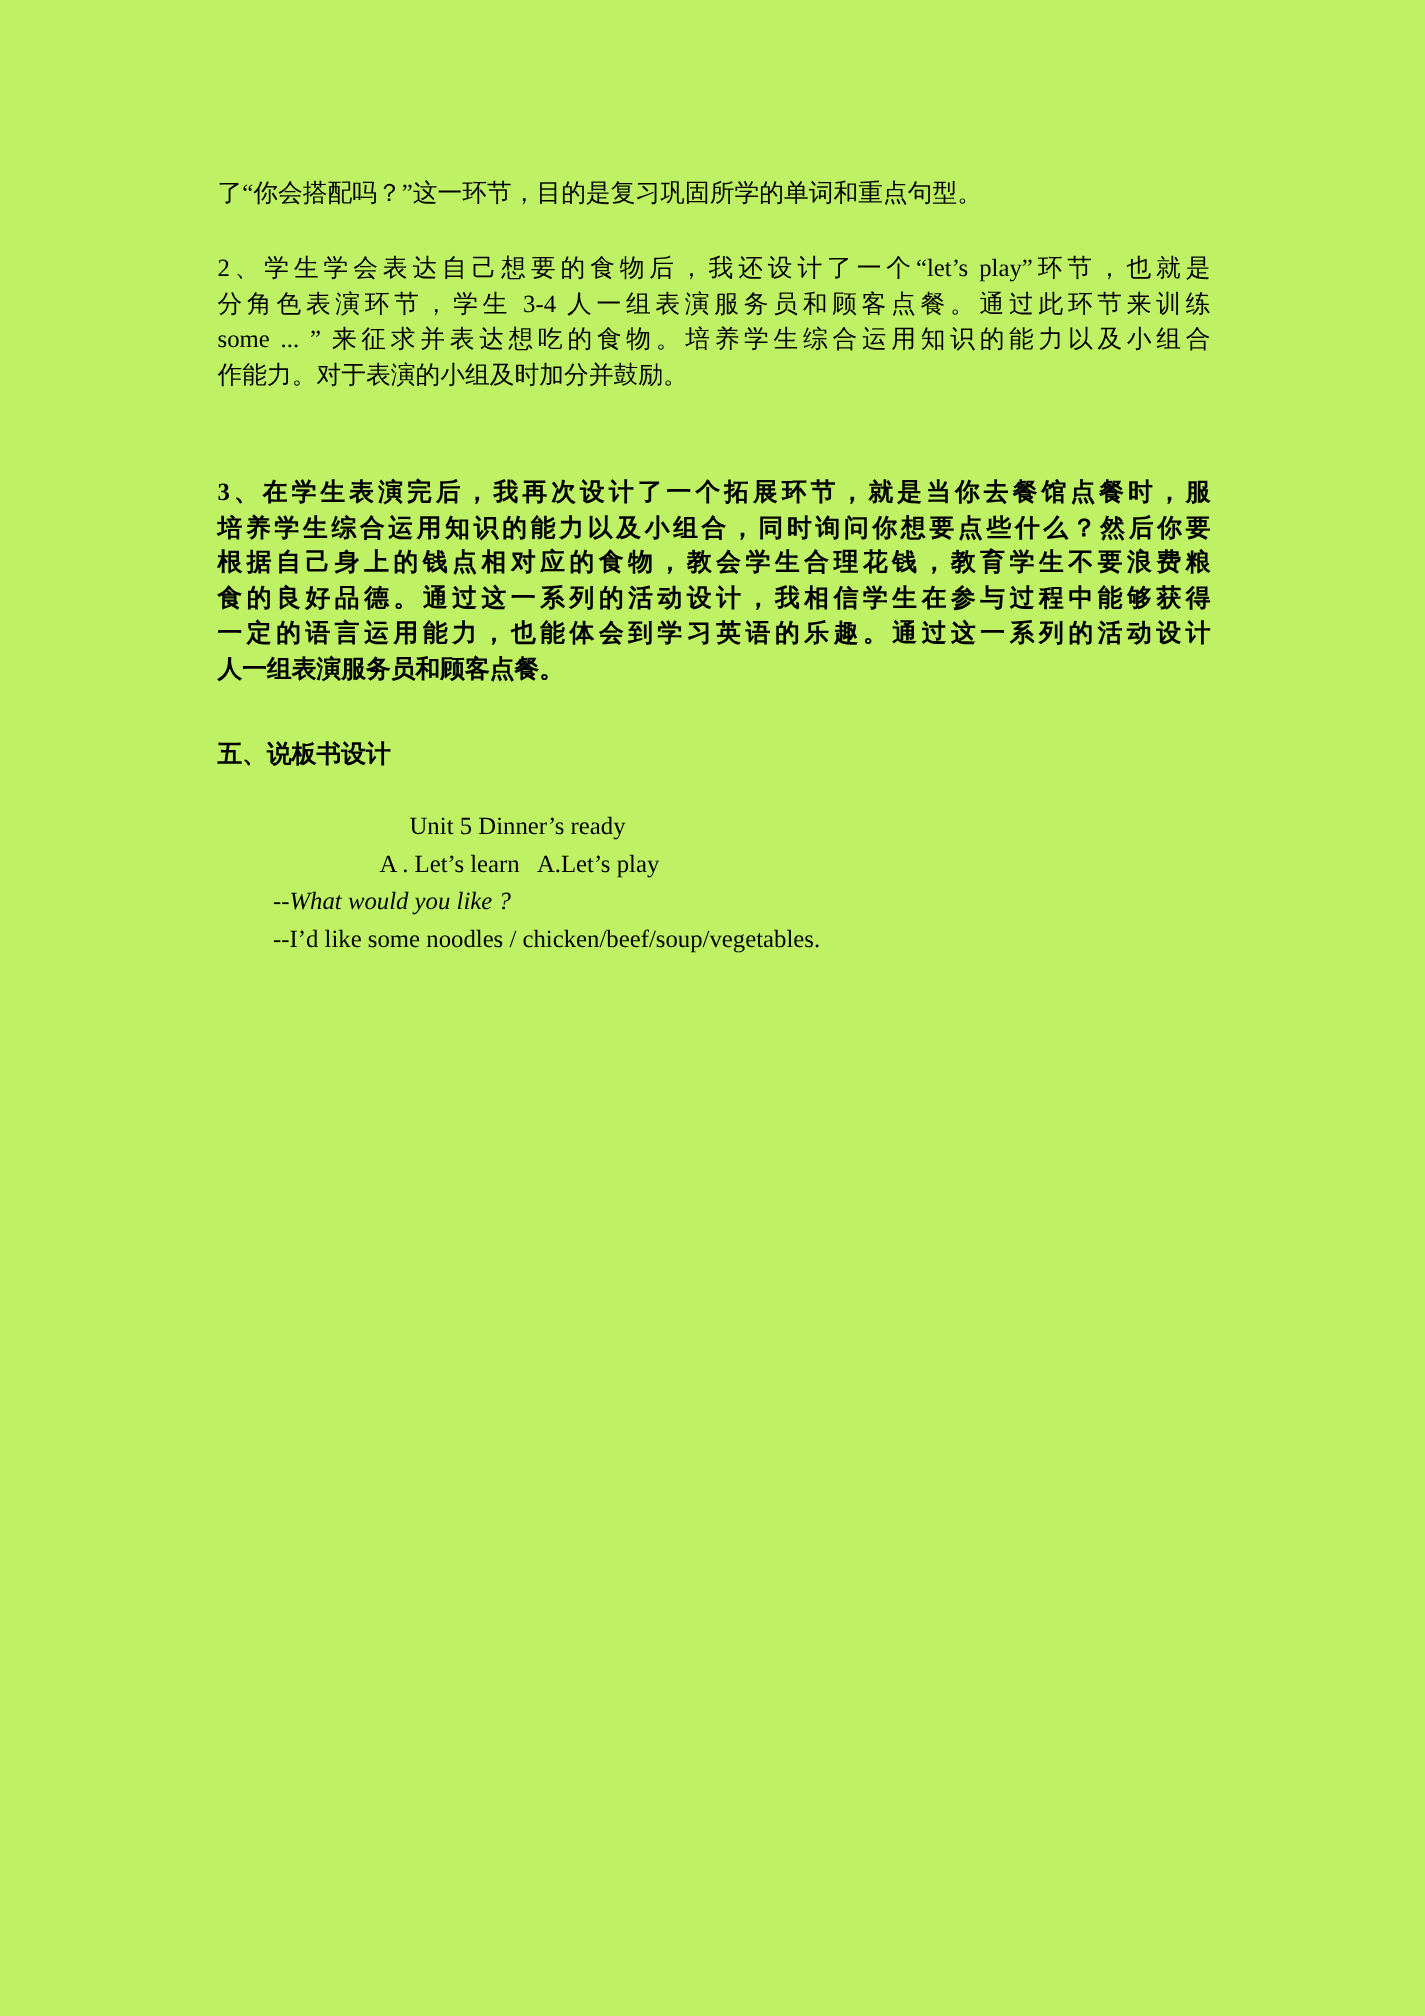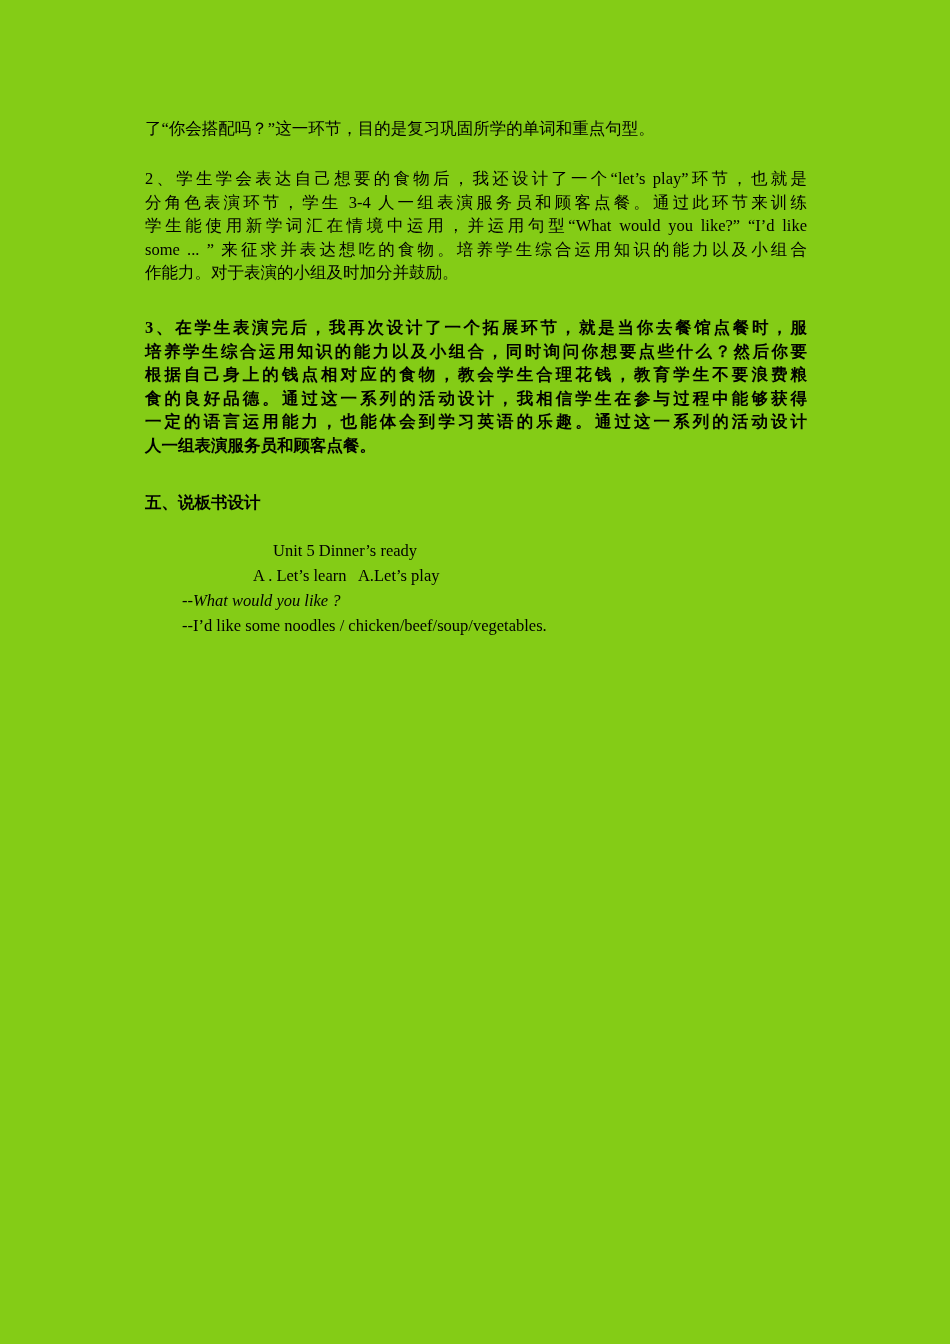--- a/index.html
+++ b/index.html
@@ -1,39 +1,38 @@
 <!DOCTYPE html>
 <html><head>
 <meta charset="utf-8">
 <style>
   html, body { margin: 0; padding: 0; background: #ffffff; }
   body { width: 950px; height: 1344px; position: relative; overflow: hidden;
          font-family: "Liberation Serif", "DejaVu Serif", serif; color: #000; }
-  .page { position: absolute; left: 0; top: 0; width: 950px; height: 1344px; background: #84cc16; }
+  .page { position: absolute; left: 0; top: 0; width: 950px; height: 1344px; background: #bef264; }
   .para { position: absolute; left: 145px; width: 662px; font-size: 16.5px; line-height: 23.5px;
           text-align: justify; text-align-last: left; margin: 0; }
   .line { display: block; white-space: nowrap; text-align-last: justify; text-align: justify; }
   .line.last { text-align-last: left; }
   .heading { position: absolute; left: 145px; top: 492px; font-size: 16.5px; font-weight: bold;
              font-family: "DejaVu Sans", "Liberation Sans", sans-serif; margin: 0; }
   .board-line { position: absolute; font-size: 16.5px; white-space: nowrap; margin: 0; }
 </style>
 </head>
 <body>
 
 <div class="page">
 
   <div class="para" style="top:117px;">
     <span class="line last">了“你会搭配吗？”这一环节，目的是复习巩固所学的单词和重点句型。</span>
   </div>
 
   <div class="para" style="top:167px;">
     <span class="line">2、学生学会表达自己想要的食物后，我还设计了一个“let’s play”环节，也就是</span>
     <span class="line">分角色表演环节，学生 3-4 人一组表演服务员和顾客点餐。通过此环节来训练</span>
-    <span class="line">学生能使用新学词汇在情境中运用，并运用句型“What would you like?” “I’d like</span>
     <span class="line">some ... ” 来征求并表达想吃的食物。培养学生综合运用知识的能力以及小组合</span>
     <span class="line last">作能力。对于表演的小组及时加分并鼓励。</span>
   </div>
 
   <div class="para" style="top:316px;font-weight:bold;">
     <span class="line">3、在学生表演完后，我再次设计了一个拓展环节，就是当你去餐馆点餐时，服</span>
     <span class="line">培养学生综合运用知识的能力以及小组合，同时询问你想要点些什么？然后你要</span>
     <span class="line">根据自己身上的钱点相对应的食物，教会学生合理花钱，教育学生不要浪费粮</span>
     <span class="line">食的良好品德。通过这一系列的活动设计，我相信学生在参与过程中能够获得</span>
     <span class="line">一定的语言运用能力，也能体会到学习英语的乐趣。通过这一系列的活动设计</span>

